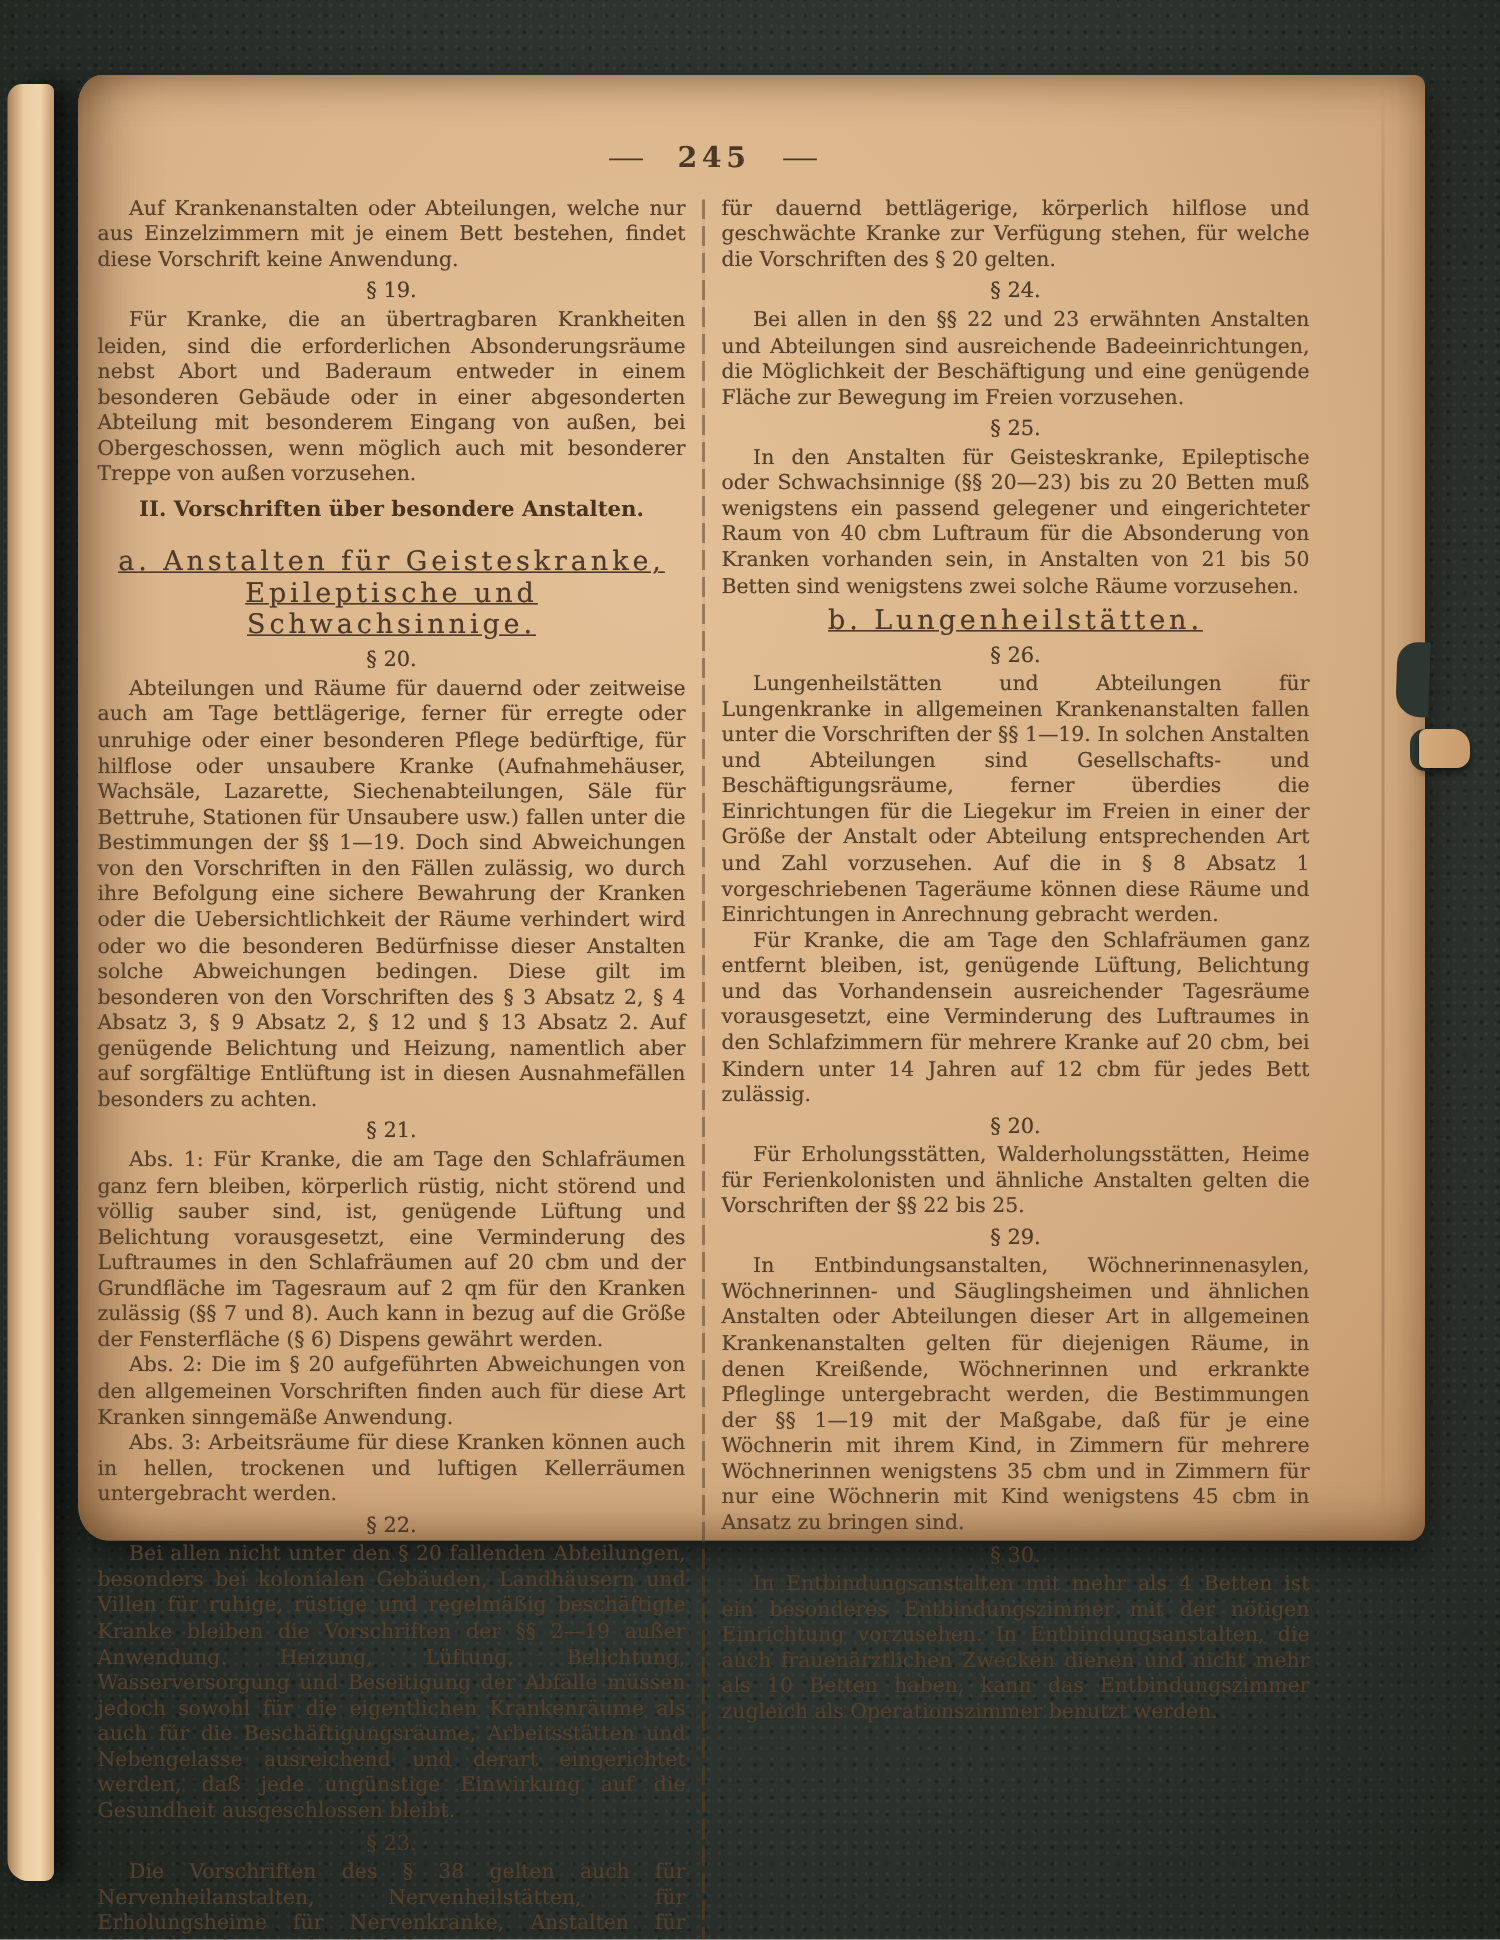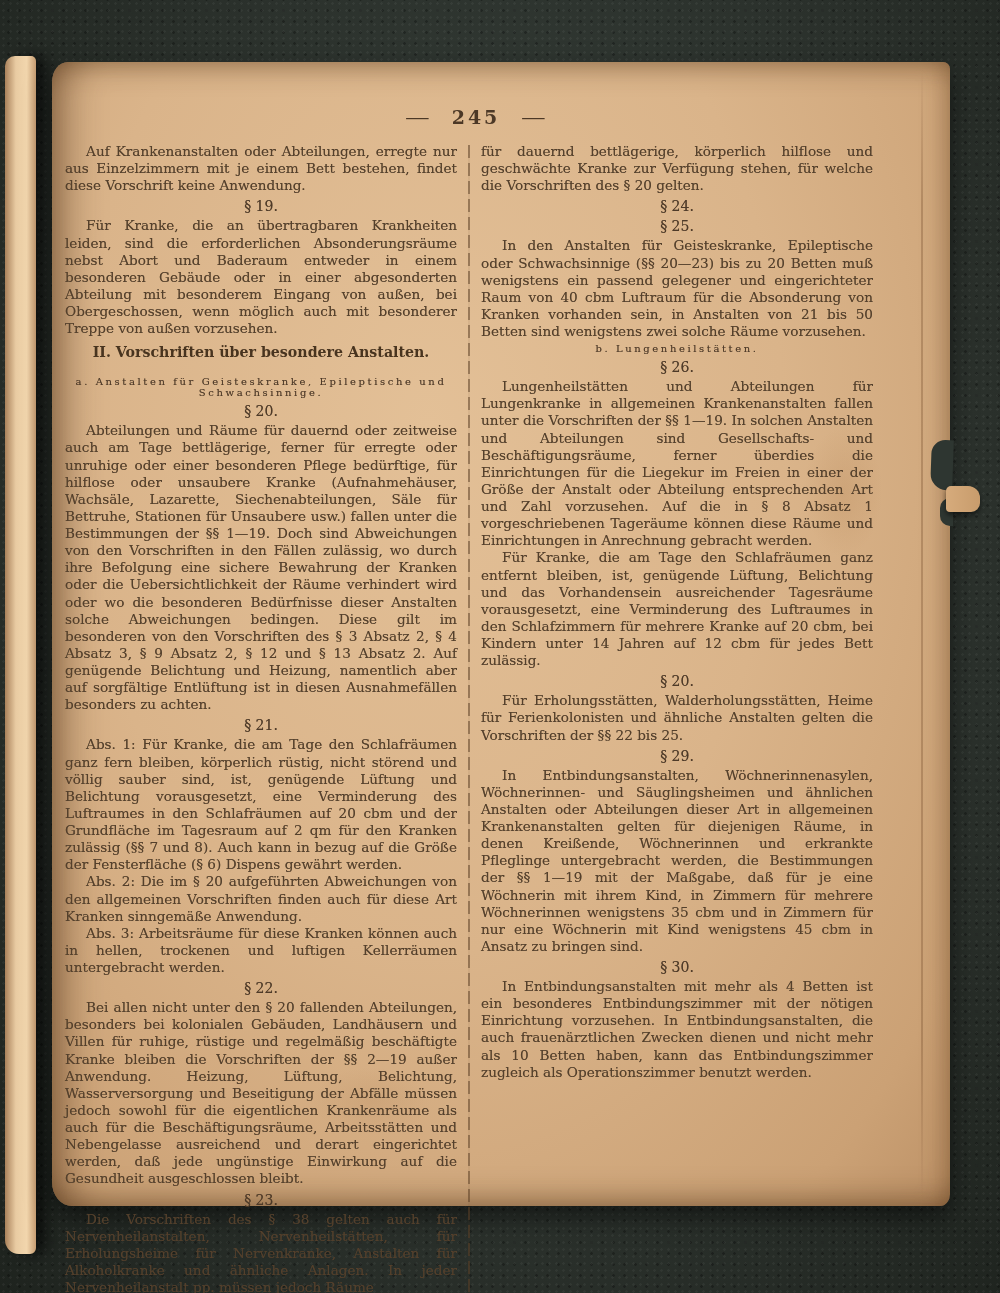--- a/index.html
+++ b/index.html
@@ -15,21 +15,21 @@
     background-size:7px 7px, 11px 11px;
     background-position:0 0, 3px 5px;
   }
   .prev-page{
     position:absolute;left:5px;top:56px;width:31px;height:1198px;
     background:linear-gradient(90deg,#a9815a 0%,#e9cba2 35%,#f2d6ad 70%,#c79d72 100%);
     border-radius:10px 5px 6px 14px;
     box-shadow:10px 0 14px rgba(0,0,0,0.6);
   }
   .page{
-    position:absolute;left:52px;top:62px;width:898px;height:1144px;
+    position:absolute;left:52px;top:50px;width:898px;height:977px;
     background:radial-gradient(ellipse at 42% 32%, #e3c097 0%, #dab48a 48%, #cba175 86%, #bd9267 100%);
     border-radius:16px 7px 10px 20px / 20px 7px 12px 24px;
     box-shadow:0 10px 26px rgba(0,0,0,0.55),
       inset 30px 0 38px -18px rgba(70,40,15,0.5),
       inset -16px 0 26px -12px rgba(95,58,26,0.34),
       inset 0 20px 28px -16px rgba(85,52,22,0.38),
       inset 0 -22px 32px -18px rgba(70,40,15,0.42);
   }
   .fold-line{
     position:absolute;right:27px;top:6px;bottom:6px;width:2px;
@@ -81,22 +81,22 @@
   }
   p.noindent{text-indent:0;}
   h3.shead{
     text-align:center;font-size:14px;font-weight:normal;margin:4px 0 3px;
     color:#4e3a28;text-shadow:0 0 0.5px rgba(78,58,40,0.55);
   }
   h2.part-head{
     text-align:center;font-size:14.2px;font-weight:bold;margin:7px 0 16px;color:#48341f;
   }
   h3.sub-head{
-    text-align:center;font-size:10px;font-weight:normal;letter-spacing:2.6px;
-    margin:3px 6px 5px;color:#4e3a28;text-shadow:0 0 0.5px rgba(78,58,40,0.5);
+    text-align:center;font-size:18px;font-weight:normal;letter-spacing:2.6px;
+    margin:3px 6px 5px;color:#4e3a28;text-shadow:0 0 0.5px rgba(78,58,40,0.5);text-decoration:underline;
   }
 </style>
 </head>
 <body>
 
 <div class="cover-texture"></div>
 <div class="prev-page"></div>
 
 <div class="page">
   <div class="stain-1"></div>
@@ -106,21 +106,21 @@
   <div class="tear-b"></div>
 
   <div class="content">
     <div class="pagenum">
       <span class="dash">—</span><span class="num">245</span><span class="dash">—</span>
     </div>
 
     <div class="columns">
 
       <div class="col col-left">
-        <p class="body">Auf Krankenanstalten oder Abteilungen, erregte nur aus Einzelzimmern mit je einem Bett bestehen, findet diese Vorschrift keine Anwendung.</p>
+        <p class="body">Auf Krankenanstalten oder Abteilungen, welche nur aus Einzelzimmern mit je einem Bett bestehen, findet diese Vorschrift keine Anwendung.</p>
         <h3 class="shead">§ 19.</h3>
         <p class="body">Für Kranke, die an übertragbaren Krankheiten leiden, sind die erforderlichen Absonderungsräume nebst Abort und Baderaum entweder in einem besonderen Gebäude oder in einer abgesonderten Abteilung mit besonderem Eingang von außen, bei Obergeschossen, wenn möglich auch mit besonderer Treppe von außen vorzusehen.</p>
         <h2 class="part-head">II. Vorschriften über besondere Anstalten.</h2>
         <h3 class="sub-head">a. Anstalten für Geisteskranke, Epileptische und Schwachsinnige.</h3>
         <h3 class="shead">§ 20.</h3>
         <p class="body">Abteilungen und Räume für dauernd oder zeitweise auch am Tage bettlägerige, ferner für erregte oder unruhige oder einer besonderen Pflege bedürftige, für hilflose oder unsaubere Kranke (Aufnahmehäuser, Wachsäle, Lazarette, Siechenabteilungen, Säle für Bettruhe, Stationen für Unsaubere usw.) fallen unter die Bestimmungen der §§ 1—19. Doch sind Abweichungen von den Vorschriften in den Fällen zulässig, wo durch ihre Befolgung eine sichere Bewahrung der Kranken oder die Uebersichtlichkeit der Räume verhindert wird oder wo die besonderen Bedürfnisse dieser Anstalten solche Abweichungen bedingen. Diese gilt im besonderen von den Vorschriften des § 3 Absatz 2, § 4 Absatz 3, § 9 Absatz 2, § 12 und § 13 Absatz 2. Auf genügende Belichtung und Heizung, namentlich aber auf sorgfältige Entlüftung ist in diesen Ausnahmefällen besonders zu achten.</p>
         <h3 class="shead">§ 21.</h3>
         <p class="body">Abs. 1: Für Kranke, die am Tage den Schlafräumen ganz fern bleiben, körperlich rüstig, nicht störend und völlig sauber sind, ist, genügende Lüftung und Belichtung vorausgesetzt, eine Verminderung des Luftraumes in den Schlafräumen auf 20 cbm und der Grundfläche im Tagesraum auf 2 qm für den Kranken zulässig (§§ 7 und 8). Auch kann in bezug auf die Größe der Fensterfläche (§ 6) Dispens gewährt werden.</p>
         <p class="body">Abs. 2: Die im § 20 aufgeführten Abweichungen von den allgemeinen Vorschriften finden auch für diese Art Kranken sinngemäße Anwendung.</p>
         <p class="body">Abs. 3: Arbeitsräume für diese Kranken können auch in hellen, trockenen und luftigen Kellerräumen untergebracht werden.</p>
@@ -128,20 +128,21 @@
         <p class="body">Bei allen nicht unter den § 20 fallenden Abteilungen, besonders bei kolonialen Gebäuden, Landhäusern und Villen für ruhige, rüstige und regelmäßig beschäftigte Kranke bleiben die Vorschriften der §§ 2—19 außer Anwendung. Heizung, Lüftung, Belichtung, Wasserversorgung und Beseitigung der Abfälle müssen jedoch sowohl für die eigentlichen Krankenräume als auch für die Beschäftigungsräume, Arbeitsstätten und Nebengelasse ausreichend und derart eingerichtet werden, daß jede ungünstige Einwirkung auf die Gesundheit ausgeschlossen bleibt.</p>
         <h3 class="shead">§ 23.</h3>
         <p class="body">Die Vorschriften des § 38 gelten auch für Nervenheilanstalten, Nervenheilstätten, für Erholungsheime für Nervenkranke, Anstalten für Alkoholkranke und ähnliche Anlagen. In jeder Nervenheilanstalt pp. müssen jedoch Räume</p>
       </div>
 
       <div class="divider"></div>
 
       <div class="col col-right">
         <p class="body noindent">für dauernd bettlägerige, körperlich hilflose und geschwächte Kranke zur Verfügung stehen, für welche die Vorschriften des § 20 gelten.</p>
         <h3 class="shead">§ 24.</h3>
+        <p class="body">Bei allen in den §§ 22 und 23 erwähnten Anstalten und Abteilungen sind ausreichende Badeeinrichtungen, die Möglichkeit der Beschäftigung und eine genügende Fläche zur Bewegung im Freien vorzusehen.</p>
         <h3 class="shead">§ 25.</h3>
         <p class="body">In den Anstalten für Geisteskranke, Epileptische oder Schwachsinnige (§§ 20—23) bis zu 20 Betten muß wenigstens ein passend gelegener und eingerichteter Raum von 40 cbm Luftraum für die Absonderung von Kranken vorhanden sein, in Anstalten von 21 bis 50 Betten sind wenigstens zwei solche Räume vorzusehen.</p>
         <h3 class="sub-head">b. Lungenheilstätten.</h3>
         <h3 class="shead">§ 26.</h3>
         <p class="body">Lungenheilstätten und Abteilungen für Lungenkranke in allgemeinen Krankenanstalten fallen unter die Vorschriften der §§ 1—19. In solchen Anstalten und Abteilungen sind Gesellschafts- und Beschäftigungsräume, ferner überdies die Einrichtungen für die Liegekur im Freien in einer der Größe der Anstalt oder Abteilung entsprechenden Art und Zahl vorzusehen. Auf die in § 8 Absatz 1 vorgeschriebenen Tageräume können diese Räume und Einrichtungen in Anrechnung gebracht werden.</p>
         <p class="body">Für Kranke, die am Tage den Schlafräumen ganz entfernt bleiben, ist, genügende Lüftung, Belichtung und das Vorhandensein ausreichender Tagesräume vorausgesetzt, eine Verminderung des Luftraumes in den Schlafzimmern für mehrere Kranke auf 20 cbm, bei Kindern unter 14 Jahren auf 12 cbm für jedes Bett zulässig.</p>
         <h3 class="shead">§ 20.</h3>
         <p class="body">Für Erholungsstätten, Walderholungsstätten, Heime für Ferienkolonisten und ähnliche Anstalten gelten die Vorschriften der §§ 22 bis 25.</p>
         <h3 class="shead">§ 29.</h3>
         <p class="body">In Entbindungsanstalten, Wöchnerinnenasylen, Wöchnerinnen- und Säuglingsheimen und ähnlichen Anstalten oder Abteilungen dieser Art in allgemeinen Krankenanstalten gelten für diejenigen Räume, in denen Kreißende, Wöchnerinnen und erkrankte Pfleglinge untergebracht werden, die Bestimmungen der §§ 1—19 mit der Maßgabe, daß für je eine Wöchnerin mit ihrem Kind, in Zimmern für mehrere Wöchnerinnen wenigstens 35 cbm und in Zimmern für nur eine Wöchnerin mit Kind wenigstens 45 cbm in Ansatz zu bringen sind.</p>

